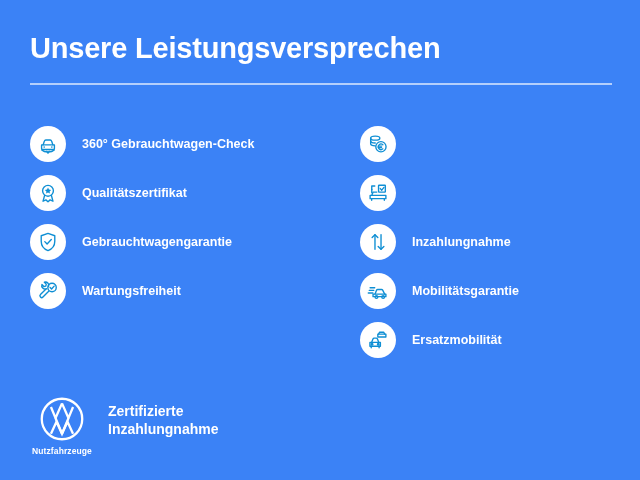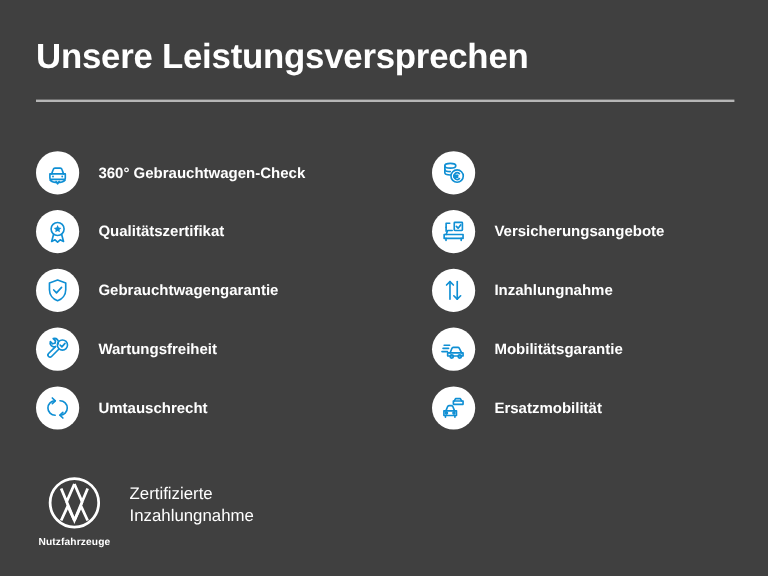--- a/index.html
+++ b/index.html
@@ -11,21 +11,21 @@
     height: 480px;
     overflow: hidden;
     font-family: "Liberation Sans", sans-serif;
     background: #00adef;
   }
 
   #slide {
     position: relative;
     width: 640px;
     height: 480px;
-    background: #404040;
+    background: #3b82f6;
     box-sizing: border-box;
   }
 
   
   #header {
     position: absolute;
     left: 30px;
     top: 30px;
     width: 582px;
   }
@@ -129,21 +129,21 @@
     font-size: 8.5px;
     font-weight: bold;
     color: #ffffff;
     letter-spacing: 0.1px;
     white-space: nowrap;
   }
   #brand-claim {
     margin-left: 14px;
     margin-top: 6px;
     font-size: 14px;
-    font-weight: normal;
+    font-weight: bold;
     color: #ffffff;
     line-height: 18px;
   }
   #brand-claim div { white-space: nowrap; }
 </style>
 </head>
 <body>
 
 <div id="slide">
 
@@ -194,31 +194,20 @@
         <svg viewBox="0 0 24 24">
           <path d="M10.1 9.6a3.6 3.6 0 0 1-4.7-4.6l2.1 2.1 2.1-.5.5-2.1-2.1-2.1a3.6 3.6 0 0 1 4.6 4.7"></path>
           <path d="M10.1 9.6l-6.3 6.3a1.9 1.9 0 0 0 2.7 2.7l6.3-6.3"></path>
           <circle cx="16.4" cy="8.2" r="4.6"></circle>
           <path d="M14.3 8.2l1.6 1.7 2.8-3.2"></path>
         </svg>
       </span>
       <span class="benefit-label">Wartungsfreiheit</span>
     </div>
 
-    <div class="benefit-item">
-      <span class="benefit-icon">
-        <svg viewBox="0 0 24 24">
-          <path d="M9.8 5.4a6 6 0 1 0 0 13.2"></path>
-          <path d="M7.2 2.9l2.7 2.6-2.7 2.6"></path>
-          <path d="M14.2 18.6a6 6 0 1 0 0-13.2"></path>
-          <path d="M16.8 21.1l-2.7-2.6 2.7-2.6"></path>
-        </svg>
-      </span>
-      <span class="benefit-label">Umtauschrecht</span>
-    </div>
   </div>
 
   <div id="benefit-column-right" class="benefit-column">
 
     <div class="benefit-item">
       <span class="benefit-icon">
         <svg viewBox="0 0 24 24">
           <ellipse cx="9" cy="5.6" rx="5" ry="2.2"></ellipse>
           <path d="M4 5.6v3.1c0 1.2 2.2 2.2 5 2.2"></path>
           <path d="M4 8.7v3.1c0 1.2 2.2 2.2 5 2.2"></path>
@@ -234,21 +223,20 @@
         <svg viewBox="0 0 24 24">
           <path d="M3.4 14.6h17.2v3.6H3.4z"></path>
           <path d="M5.2 14.6l1.4-3.6h4.1"></path>
           <path d="M5.1 18.2v1.8M18.9 18.2v1.8"></path>
           <path d="M5.2 8.2V4.4h3.3"></path>
           <path d="M5.2 11.6V8.2"></path>
           <rect x="12.6" y="3.6" width="7.4" height="7.4" rx="0.6"></rect>
           <path d="M14.5 7.2l1.6 1.7 2.4-3"></path>
         </svg>
       </span>
-      <span class="benefit-label">Versicherungsangebote</span>
     </div>
 
     <div class="benefit-item">
       <span class="benefit-icon">
         <svg viewBox="0 0 24 24">
           <path d="M8.7 20V4"></path>
           <path d="M5.6 7.1L8.7 4l3.1 3.1"></path>
           <path d="M15.3 4v16"></path>
           <path d="M18.4 16.9L15.3 20l-3.1-3.1"></path>
         </svg>

